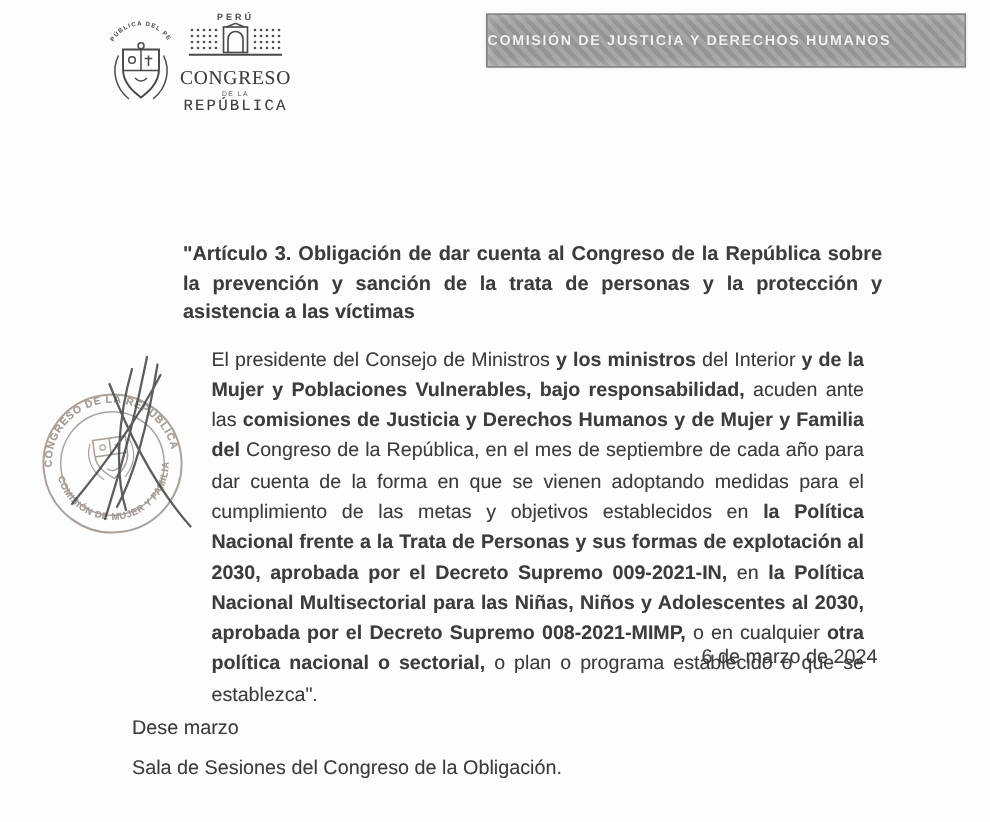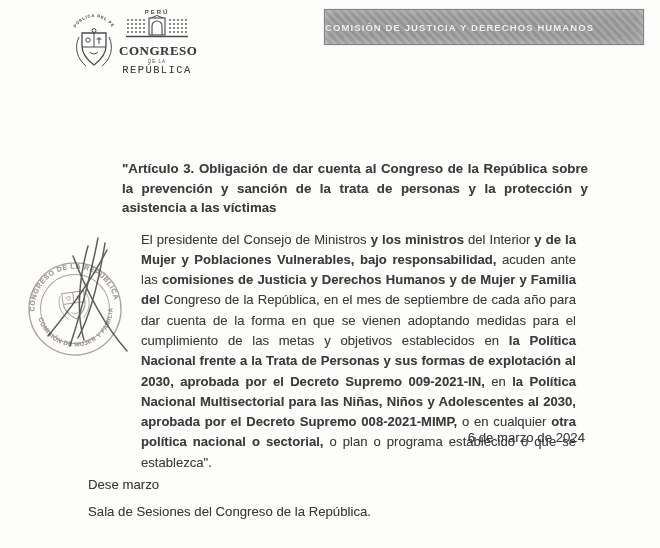--- a/index.html
+++ b/index.html
@@ -7,21 +7,21 @@
     position:relative; width:660px; height:548px; margin:0 auto;
     background:#fdfdfc;
     font-family:"Liberation Sans", sans-serif;
     color:#3c3c3c; overflow:hidden;
     text-shadow:0 0 .4px rgba(70,70,70,.35);
   }
   
   .coat-svg { position:absolute; left:70px; top:8px; }
   .congress-logo { position:absolute; left:119px; top:9px; width:76px; text-align:center; }
   .peru-label { font-size:6px; letter-spacing:2px; color:#5a5a5a; font-weight:bold; }
-  .congreso-word { font-family:"Liberation Serif", serif; font-size:13px; letter-spacing:.5px; color:#3e3e3e; margin-top:1px;font-weight:bold; }
+  .congreso-word { font-family:"Liberation Serif", serif; font-size:13px; letter-spacing:.5px; color:#3e3e3e; margin-top:1px; }
   .dela-word { font-size:4.5px; letter-spacing:1px; color:#777; margin:0; }
   .republica-word { font-family:Liberation Mono, monospace; font-size:10.5px; letter-spacing:1.4px; color:#3e3e3e; }
 
   .stamp-box {
     position:absolute; left:324px; top:9px; width:318px; height:34px;
     background:
       repeating-linear-gradient(47deg, rgba(255,255,255,.10) 0 3px, rgba(0,0,0,.05) 3px 6px),
       #9c9c9c;
     border:1px solid #838383;
     box-shadow: inset 0 0 8px rgba(255,255,255,.35), 0 0 2px rgba(0,0,0,.15);
@@ -167,15 +167,15 @@
       <path d="M 80,18 C 73,54 62,95 52,126"></path>
       <path d="M 87,23 C 81,60 72,96 60,118"></path>
       <path d="M 30,116 C 55,86 76,55 89,30"></path>
       <path d="M 55,36 C 68,70 86,105 109,131"></path>
     </g>
   </svg>
 
   <div class="date-line">6 de marzo de 2024</div>
 
   <div class="closing-1">Dese marzo</div>
-  <div class="closing-2">Sala de Sesiones del Congreso de la República.</div>
+  <div class="closing-2">Sala de Sesiones del Congreso de la Obligación.</div>
 
 </div>
 
 </body></html>

